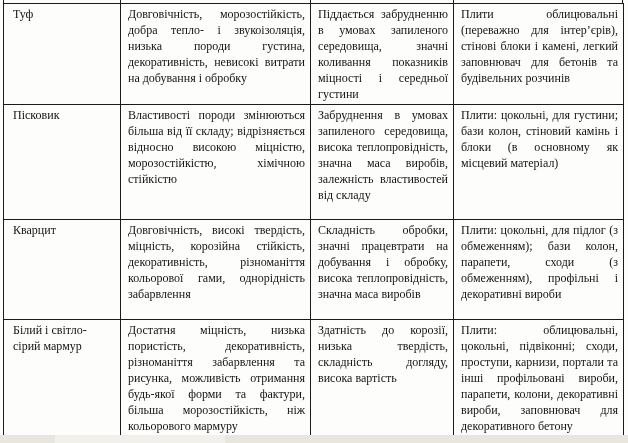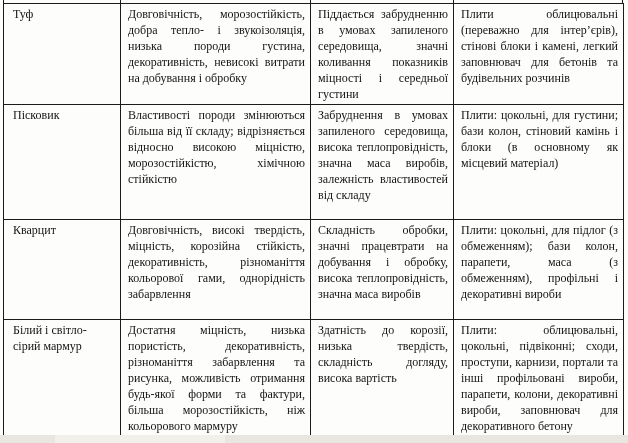--- a/index.html
+++ b/index.html
@@ -90,21 +90,21 @@
       <tr class="r2">
         <td class="mat-cell">Пісковик</td>
         <td>Властивості породи змінюються більша від її складу; відрізняється відносно високою міцністю, морозостійкістю, хімічною стійкістю</td>
         <td>Забруднення в умовах запиленого середовища, висока теплопровідність, значна маса виробів, залежність властивостей від складу</td>
         <td>Плити: цокольні, для густини; бази колон, стіновий камінь і блоки (в основному як місцевий матеріал)</td>
       </tr>
       <tr class="r3">
         <td class="mat-cell">Кварцит</td>
         <td>Довговічність, високі твердість, міцність, корозійна стійкість, декоративність, різноманіття кольорової гами, однорідність забарвлення</td>
         <td>Складність обробки, значні працевтрати на добування і обробку, висока теплопровідність, значна маса виробів</td>
-        <td>Плити: цокольні, для підлог (з обмеженням); бази колон, парапети, маса (з обмеженням), профільні і декоративні вироби</td>
+        <td>Плити: цокольні, для підлог (з обмеженням); бази колон, парапети, сходи (з обмеженням), профільні і декоративні вироби</td>
       </tr>
       <tr class="r4">
         <td class="mat-cell">Білий і світло-сірий мармур</td>
         <td>Достатня міцність, низька пористість, декоративність, різноманіття забарвлення та рисунка, можливість отримання будь-якої форми та фактури, більша морозостійкість, ніж кольорового мармуру</td>
         <td>Здатність до корозії, низька твердість, складність догляду, висока вартість</td>
         <td>Плити: облицювальні, цокольні, підвіконні; сходи, проступи, карнизи, портали та інші профільовані вироби, парапети, колони, декоративні вироби, заповнювач для декоративного бетону</td>
       </tr>
     </tbody>
   </table>
 </div>

